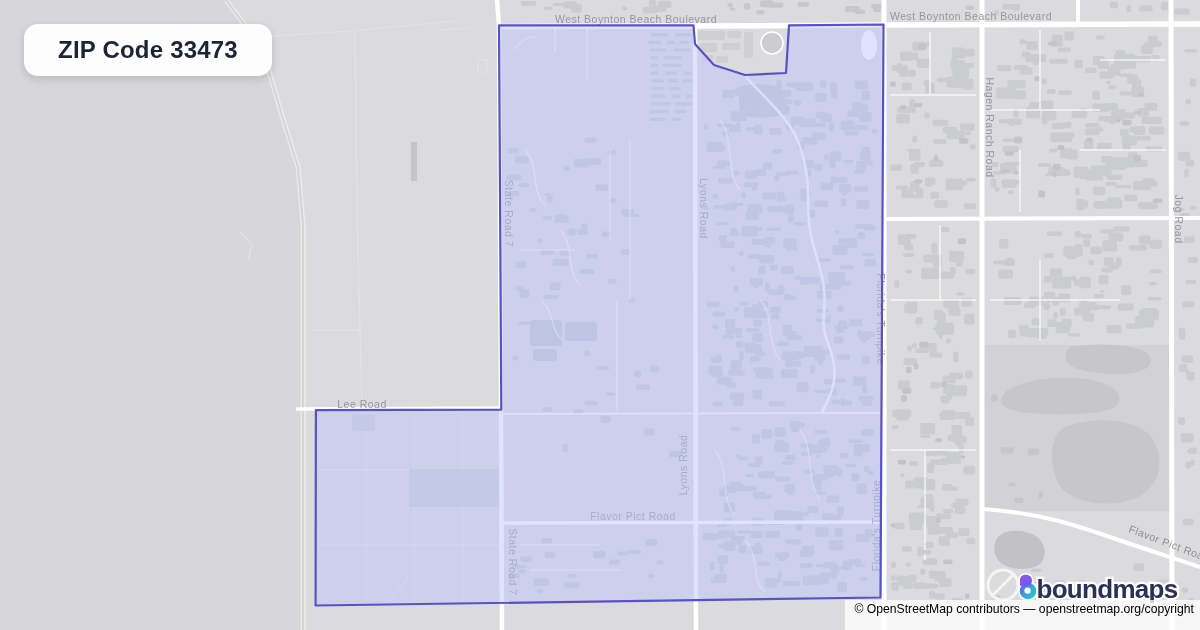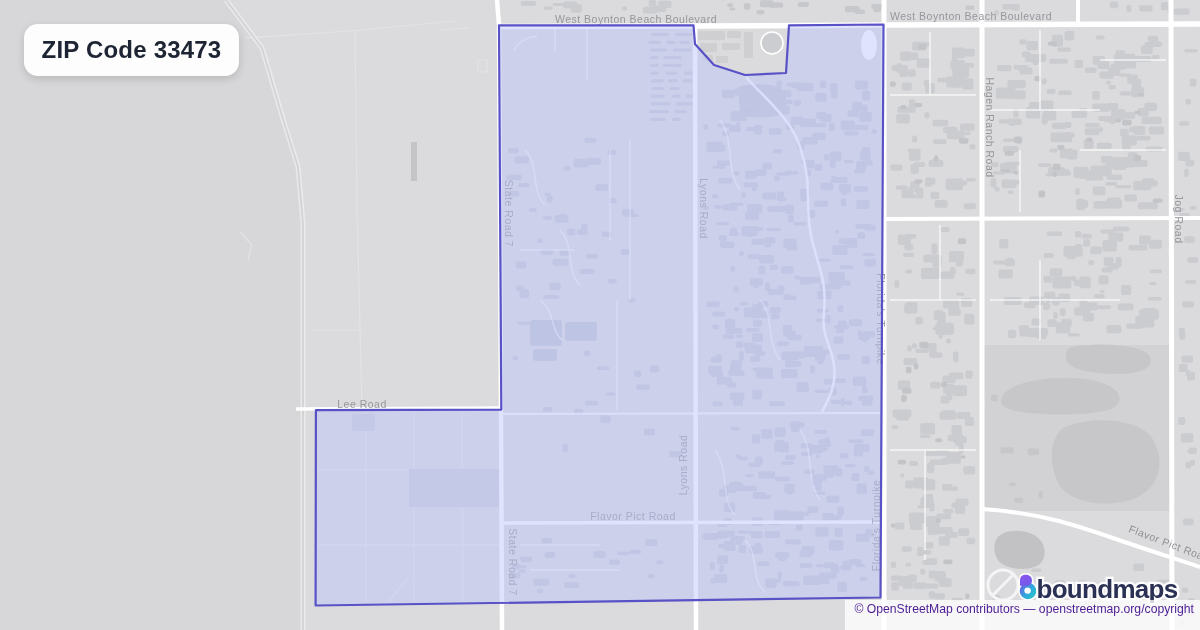--- a/index.html
+++ b/index.html
@@ -1,18 +1,18 @@
 <!DOCTYPE html>
 <html><head><meta charset="utf-8"><title>ZIP Code 33473</title><style>
 html,body{margin:0;padding:0}
 body{width:1200px;height:630px;overflow:hidden;font-family:"Liberation Sans",sans-serif;background:#dbdbdd}
 .stage{position:relative;width:1200px;height:630px;overflow:hidden}
-.badge{position:absolute;left:24px;top:24px;width:215px;height:52px;background:#fdfdfe;border-radius:14px;box-shadow:0 3px 8px rgba(0,0,0,.14);display:flex;align-items:center;justify-content:center}
+.badge{position:absolute;left:24px;top:24px;width:248px;height:52px;background:#fdfdfe;border-radius:14px;box-shadow:0 3px 8px rgba(0,0,0,.14);display:flex;align-items:center;justify-content:center}
 .badge span{font-size:24px;font-weight:bold;color:#1d2433;letter-spacing:0.2px}
-.attr{position:absolute;right:0;bottom:0;height:30px;background:rgba(255,255,255,.78);color:#4c1d95;font-size:12.2px;line-height:19px;padding:0 6px 0 9px;white-space:nowrap}
+.attr{position:absolute;right:0;bottom:0;height:30px;background:rgba(255,255,255,.78);color:#000000;font-size:12.2px;line-height:19px;padding:0 6px 0 9px;white-space:nowrap}
 </style></head><body>
 <div class="stage">
 <svg width="1200" height="630" viewBox="0 0 1200 630" style="position:absolute;left:0;top:0">
 
 <rect x="0" y="0" width="1200" height="630" fill="#dbdbdd"></rect>
 
 <path d="M0,0 L226,0 L262,48 L283,119 L298,167 L303,224 L303,630 L0,630 Z" fill="#d7d7d9"></path>
 <g stroke="#e3e3e5" stroke-width="1.2" fill="none">
 <path d="M245,38 L350,31 L455,21"></path>
         <path d="M355,31 L357,205 L362,410"></path>

